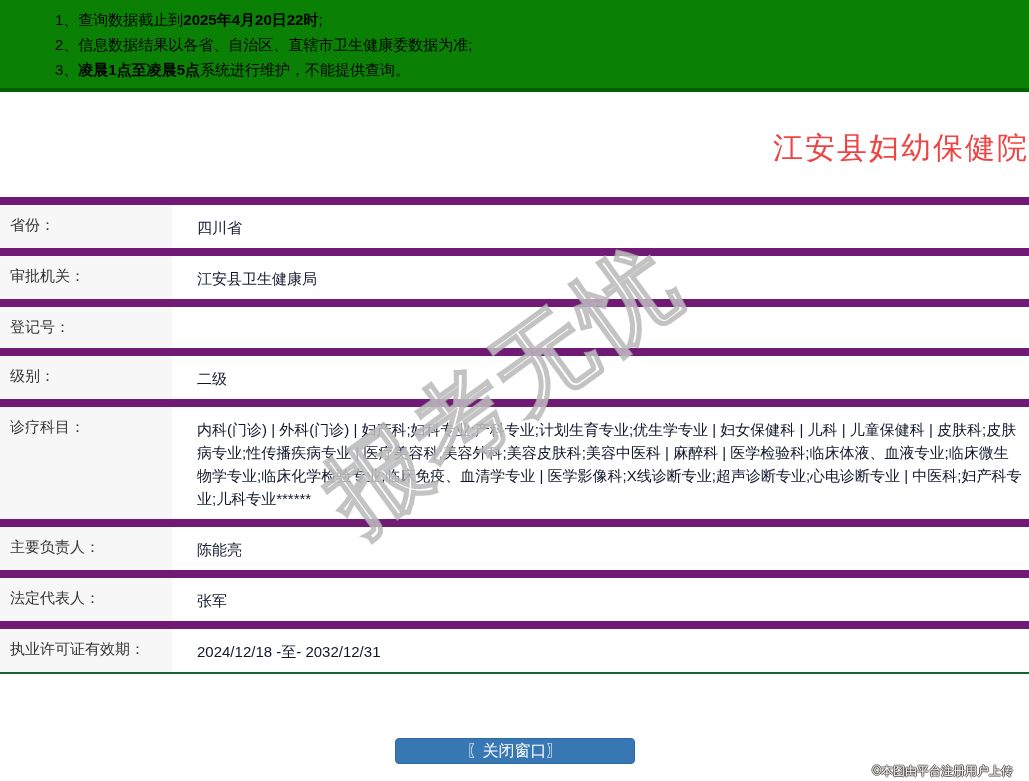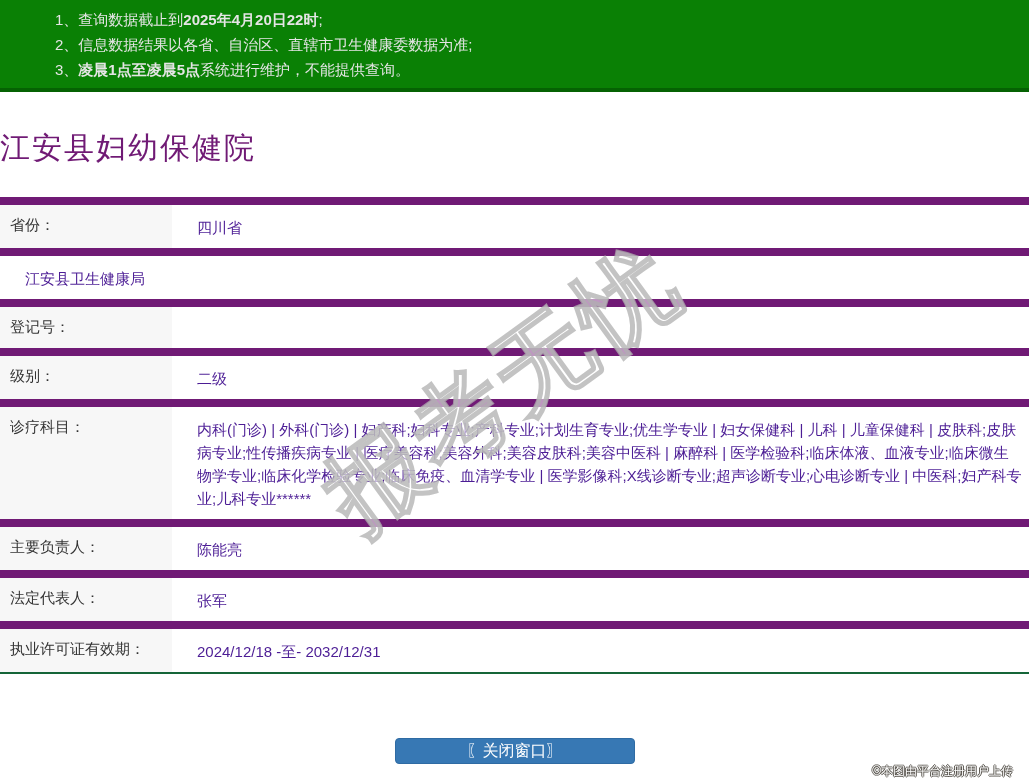--- a/index.html
+++ b/index.html
@@ -8,52 +8,52 @@
     position:relative;
     background:#ffffff;
     font-family:"Liberation Sans","DejaVu Sans",sans-serif;
     color:#333;
     overflow:hidden;
   }
   
   .banner {
     background:#0a8005;
     border-bottom:4px solid #056203;
-    color:#e5e5e5;
+    color:#000000;
     padding:7px 10px 6px 55px;
     font-size:15px;
   }
   .banner-line { line-height:25px; white-space:nowrap; }
   .banner-line b { font-weight:bold; }
   
   .page-title {
-    text-align:left;
+    text-align:right;
     font-size:30px;
     font-weight:400;
-    color:#701a75;
+    color:#ef4444;
     margin:36px 0 28px 0;
     letter-spacing:2px;
   }
   
   .info-table { width:100%; border-bottom:2px solid #156538; }
   .trow { display:flex; border-top:8px solid #701a75; min-height:45px; }
   .tlabel {
     width:172px;
     flex:0 0 172px;
     background:#f7f7f7;
     padding:11px 8px 11px 10px;
     font-size:15px;
     color:#333;
   }
   .tvalue {
     flex:1;
     padding:11px 6px 9px 25px;
     font-size:15px;
     line-height:23px;
-    color:#4c1d95;
+    color:#0f172a;
     word-break:break-all;
   }
   
   .button-row {
     position:absolute;
     left:0; right:0; top:738px;
     text-align:center;
   }
   .close-btn {
     background:#3778b4;
@@ -103,20 +103,21 @@
 
 <h1 class="page-title">江安县妇幼保健院</h1>
 
 <div class="info-table" id="info-table">
   <div class="trow">
     <div class="tlabel">省份：</div>
     <div class="tvalue">四川省</div>
   </div>
 
   <div class="trow">
+    <div class="tlabel">审批机关：</div>
     <div class="tvalue">江安县卫生健康局</div>
   </div>
 
   <div class="trow">
     <div class="tlabel">登记号：</div>
   </div>
 
 
   <div class="trow">
     <div class="tlabel">级别：</div>

